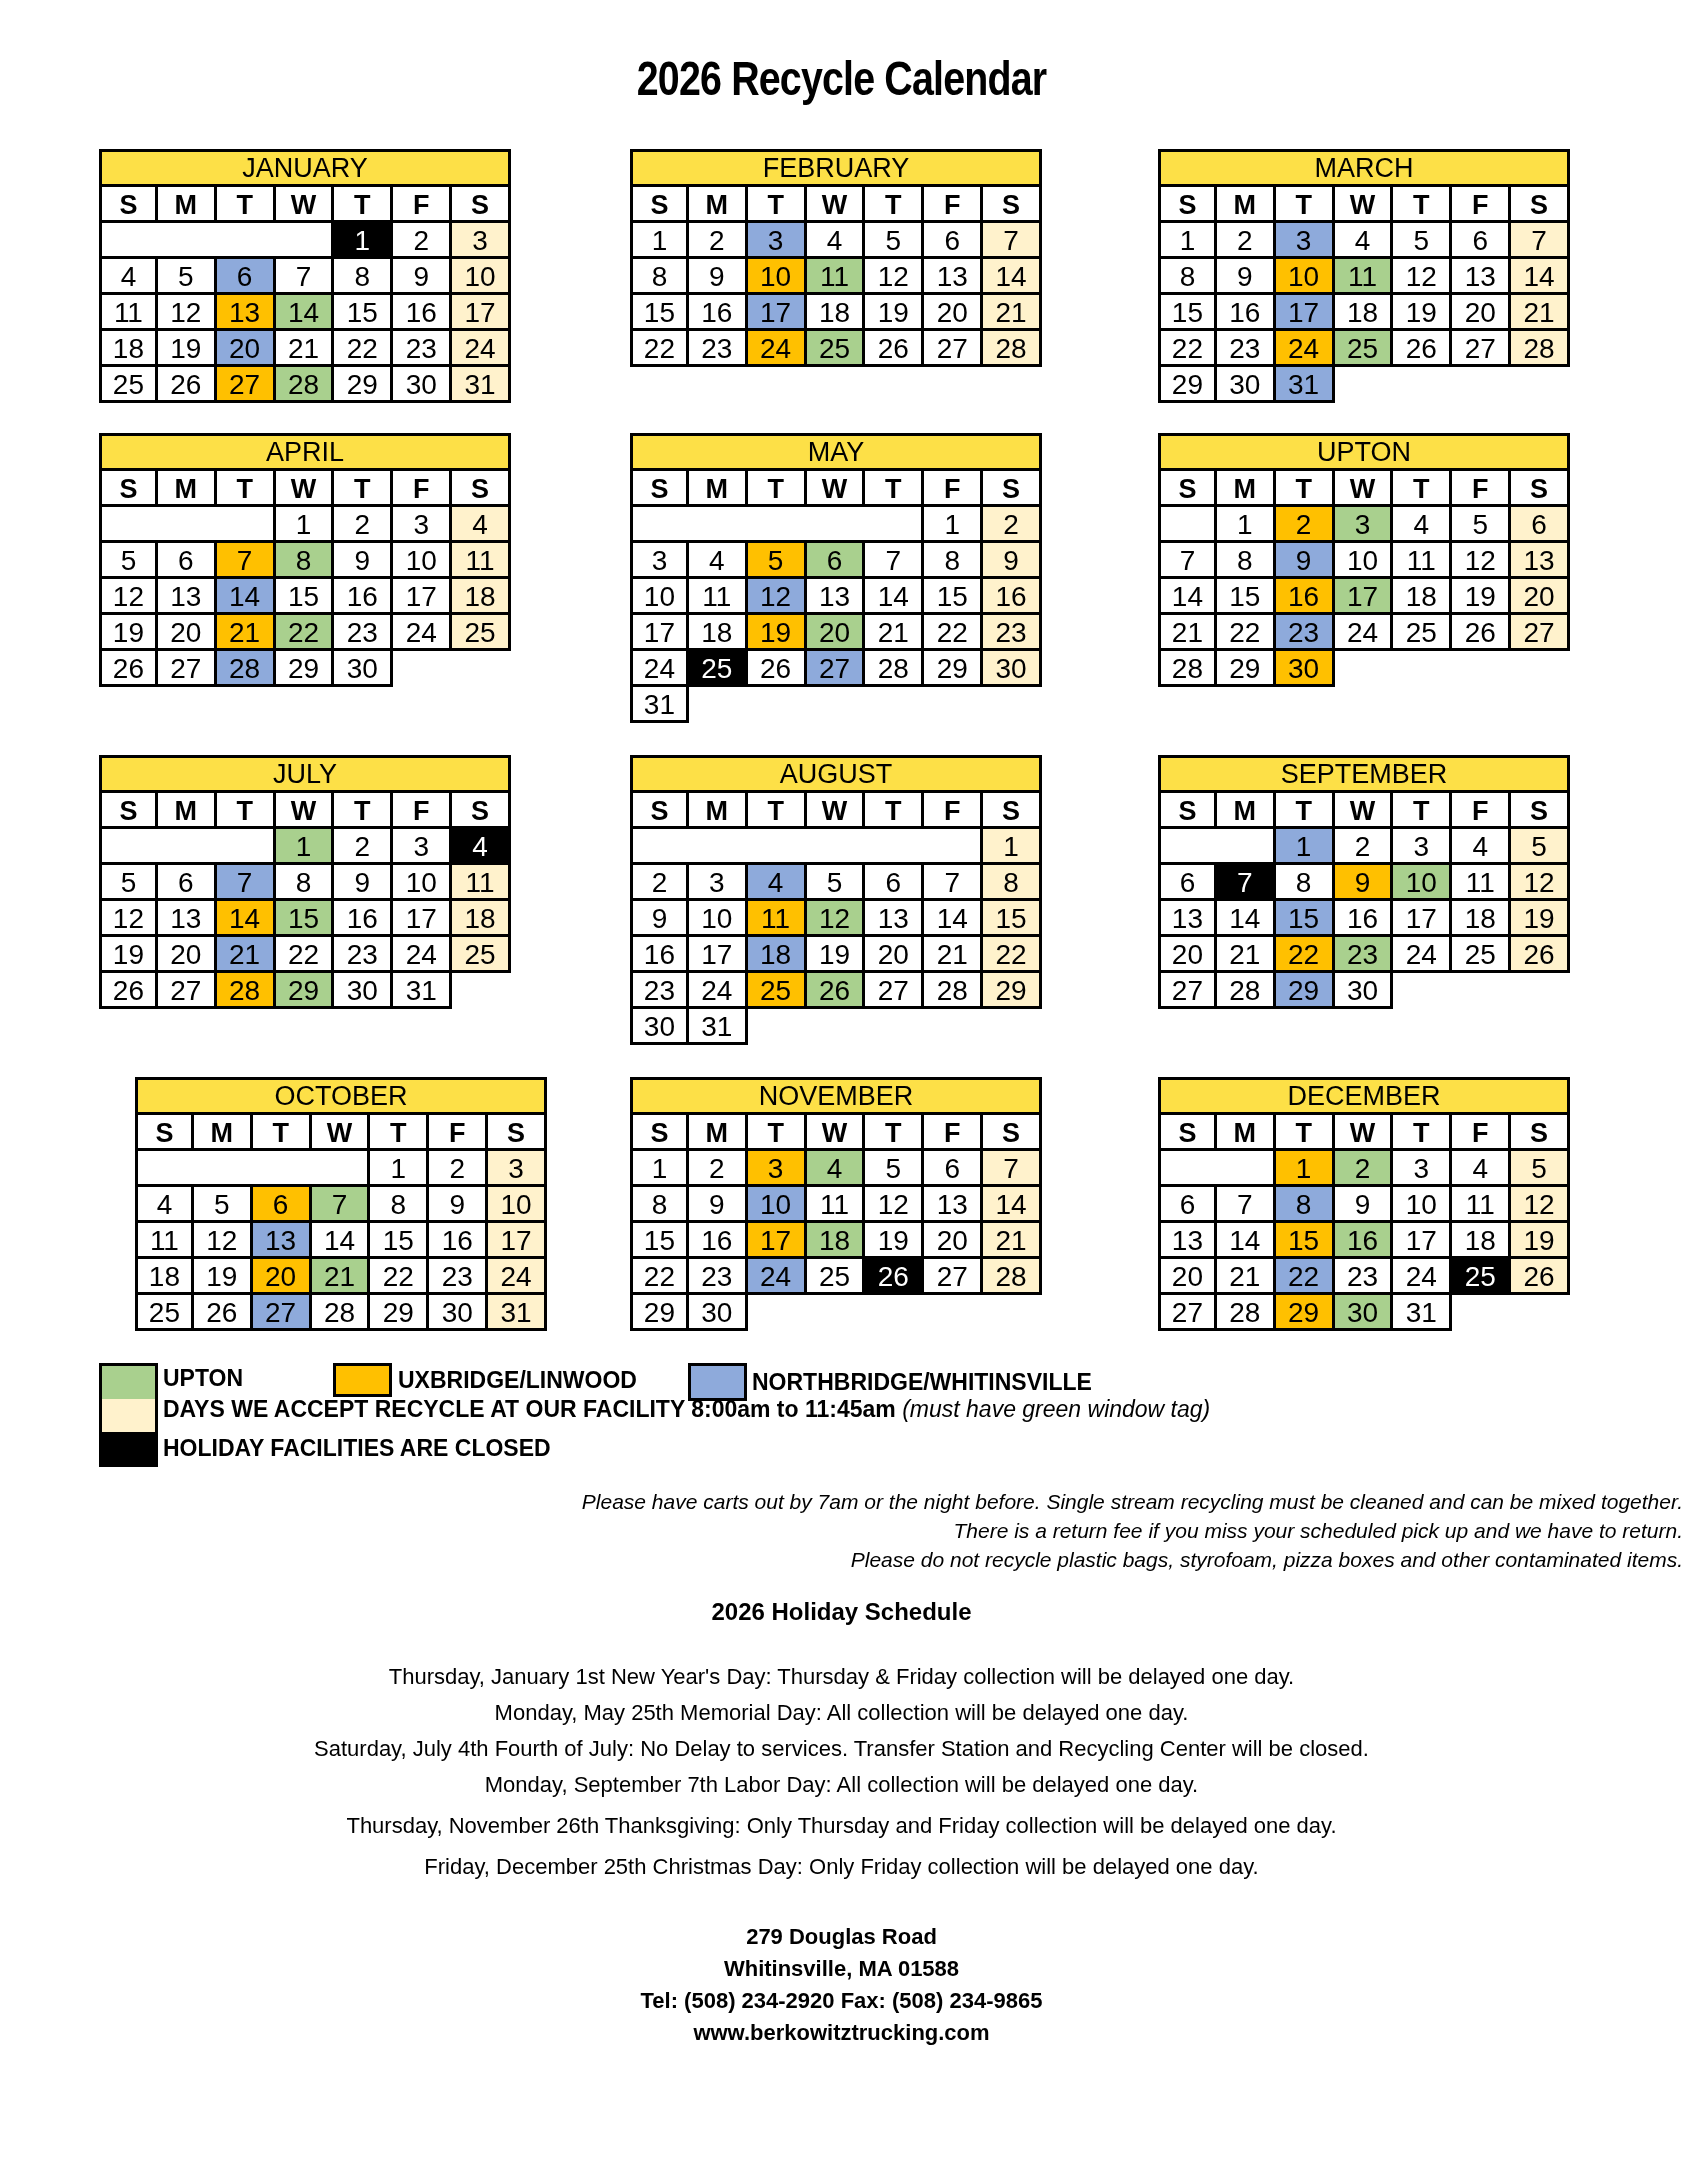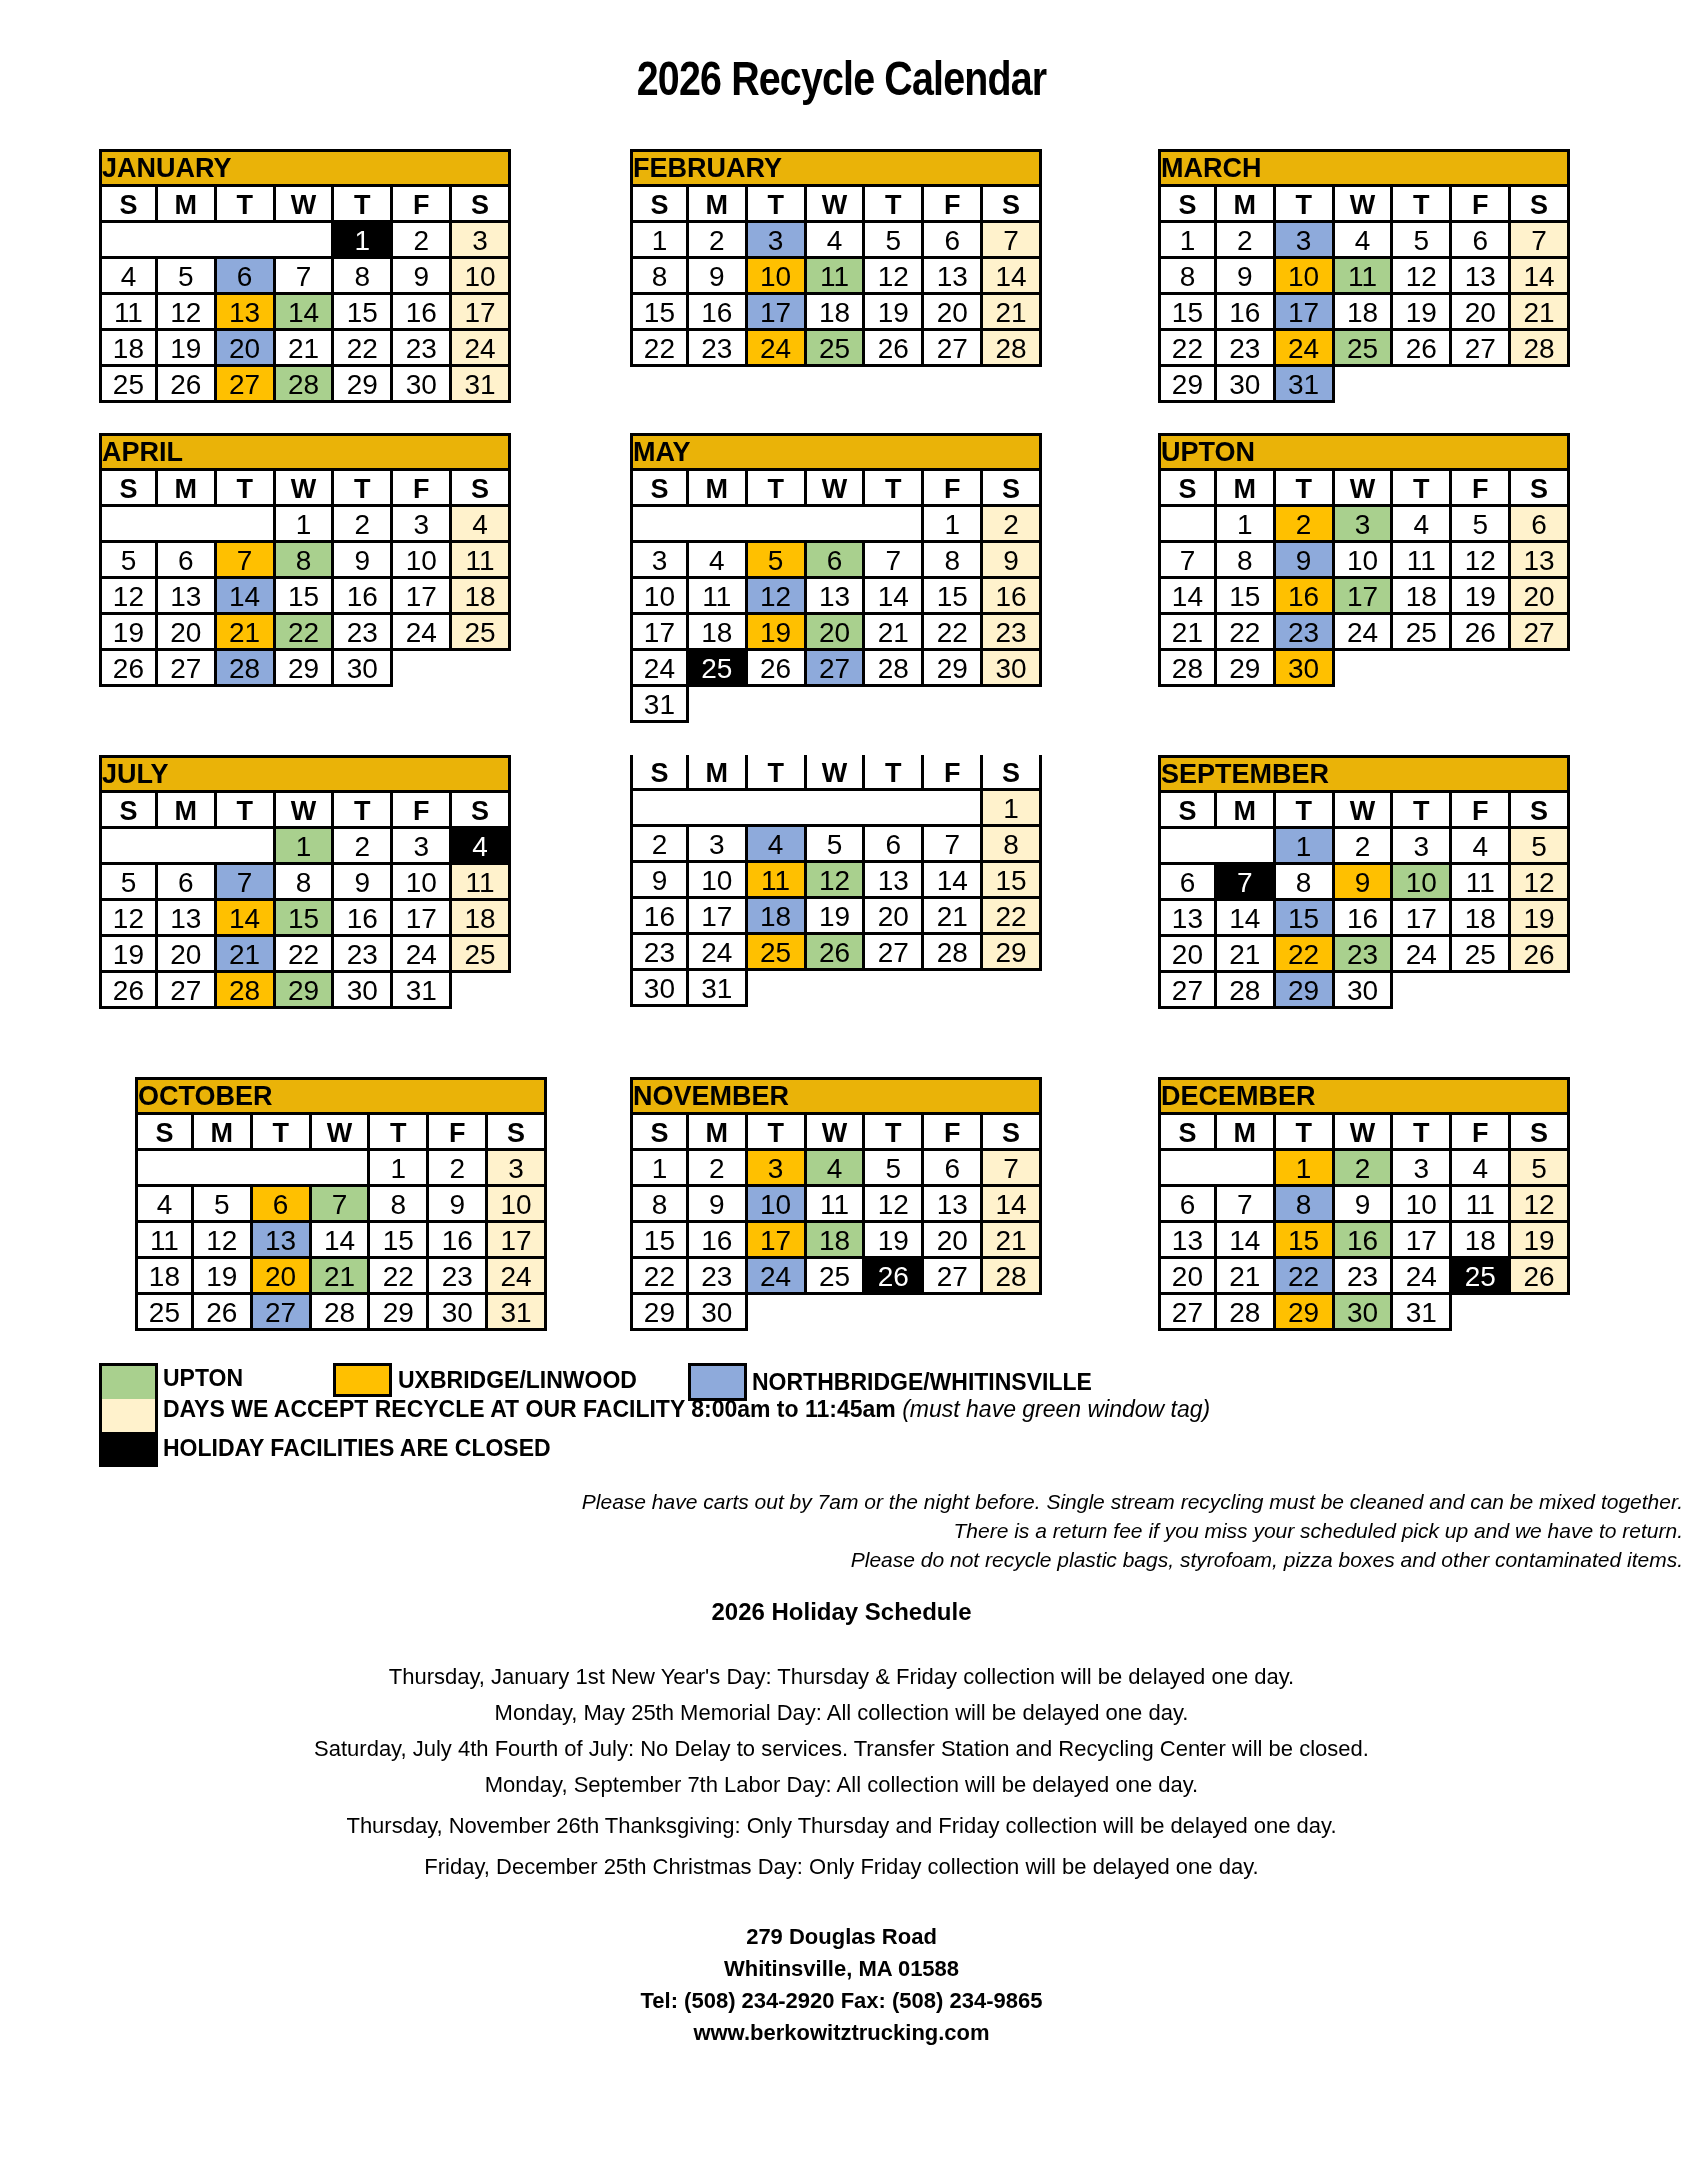--- a/index.html
+++ b/index.html
@@ -1,20 +1,20 @@
 <!DOCTYPE html>
 <html><head>
 <meta charset="utf-8">
 <style>
   html, body { margin: 0; padding: 0; background: #ffffff; }
   body { width: 1683px; height: 2178px; position: relative; overflow: hidden; font-family: "Liberation Sans", sans-serif; color: #000; }
   .page-title { position: absolute; left: 0; width: 1683px; top: 51px; text-align: center; font-family: "Liberation Sans", sans-serif; font-weight: bold; font-size: 48px; letter-spacing: -1px; transform: scaleX(0.82); transform-origin: center; }
   .month { position: absolute; width: 412px; }
   .month-grid { display: grid; grid-template-columns: repeat(7, 1fr); }
-  .month-name { border: 3px solid #000; border-bottom: 3px solid #000; height: 32px; line-height: 32px; font-weight: bold; font-size: 27px; background: #eab308; box-sizing: content-box; }
+  .month-name { border: 3px solid #000; border-bottom: 3px solid #000; height: 32px; line-height: 32px; text-align: center; font-weight: normal; font-size: 27px; background: #fde047; box-sizing: content-box; }
   .cell { height: 36px; line-height: 36px; text-align: center; font-size: 28px; box-sizing: border-box; }
   .dow { font-weight: bold; font-size: 27px; border-right: 3px solid #000; border-bottom: 3px solid #000; }
   .dow:first-child { border-left: 3px solid #000; }
   .day { border-right: 3px solid #000; border-bottom: 3px solid #000; background: #fff; }
   .day.first-col { border-left: 3px solid #000; }
   .blank-run { border-left: 3px solid #000; border-right: 3px solid #000; border-bottom: 3px solid #000; background: #fff; height: 36px; box-sizing: border-box; }
   .c-upton { background: #a9d08e; }
   .c-ux { background: #ffc000; }
   .c-nb { background: #8eaadb; }
   .c-fac { background: #fff2cc; }
@@ -332,20 +332,21 @@
         <div class="cell day c-fac">25</div>
         <div class="cell day first-col">26</div>
         <div class="cell day">27</div>
         <div class="cell day c-ux">28</div>
         <div class="cell day c-upton">29</div>
         <div class="cell day">30</div>
         <div class="cell day">31</div>
       </div>
     </div>
     <div class="month" style="left: 630px; top: 755px;">
+      <div class="month-name">AUGUST</div>
       <div class="month-grid">
         <div class="cell dow">S</div>
         <div class="cell dow">M</div>
         <div class="cell dow">T</div>
         <div class="cell dow">W</div>
         <div class="cell dow">T</div>
         <div class="cell dow">F</div>
         <div class="cell dow">S</div>
         <div class="blank-run" style="grid-column: 1 / span 6;"></div>
         <div class="cell day c-fac">1</div>

